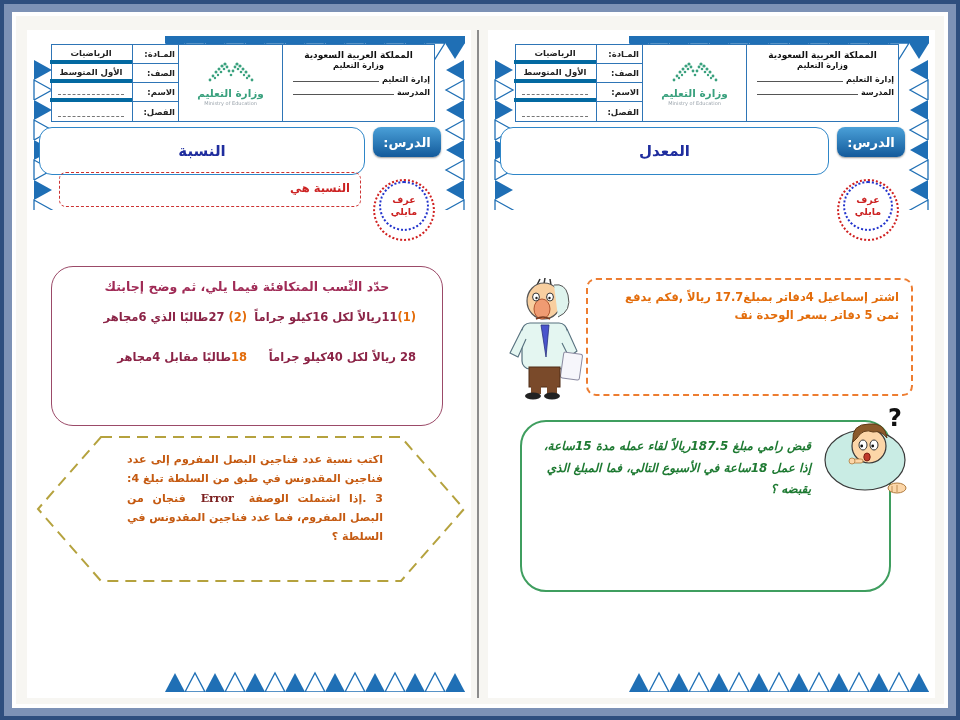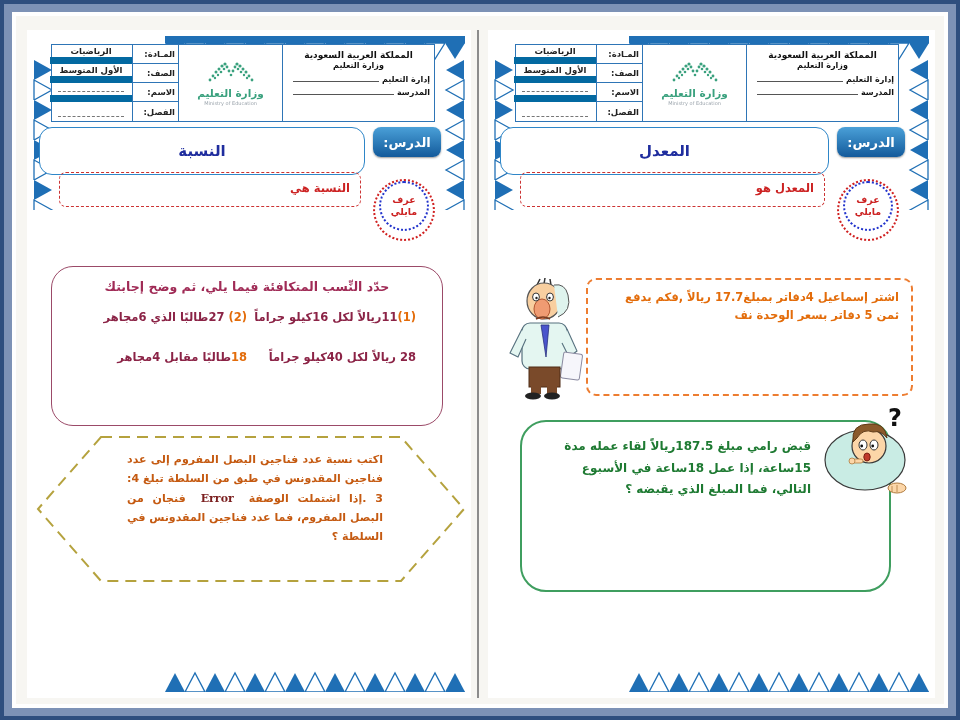--- a/index.html
+++ b/index.html
@@ -20,21 +20,21 @@
   .zz-left   { left:6px;  top:30px; bottom:30px; width:24px; }
   .zz-right  { right:6px; top:30px; bottom:30px; width:24px; }
 
   
   .header-table { position:absolute; top:14px; right:36px; width:384px; height:78px;
     display:grid; grid-template-columns:152px 104px 46px 82px; grid-template-rows:repeat(4,1fr);
     border:1.5px solid #2e75b6; background:#fff; }
   .c-emblem { grid-row:1/5; border-left:1.5px solid #2e75b6; padding:2px 4px; display:flex; flex-direction:column; justify-content:flex-start; }
   .c-logo   { grid-row:1/5; border-left:1.5px solid #2e75b6; display:flex; flex-direction:column; align-items:center; justify-content:center; gap:1px; }
   .c-label  { border-left:1px solid #2e75b6; border-bottom:1px solid #2e75b6; font-size:8.5px; font-weight:bold; color:#222; display:flex; align-items:center; padding-right:3px; }
-  .c-value  { border-bottom:7px solid #0369a1; font-size:8.5px; font-weight:bold; color:#222; display:flex; align-items:center; justify-content:center; }
+  .c-value  { border-bottom:4px solid #0369a1; font-size:8.5px; font-weight:bold; color:#222; display:flex; align-items:center; justify-content:center; }
   .row4 { border-bottom:none !important; }
   .dash-line { flex:1; border-bottom:1px dashed #777; height:55%; margin:0 8px; }
   .emblem-callig { text-align:center; color:#111; font-weight:900; line-height:1.25; margin-top:3px; }
   .emblem-l1 { font-size:9px; letter-spacing:-0.5px; }
   .emblem-l2 { font-size:8px; }
   .admin-row { display:flex; align-items:flex-end; font-size:8px; font-weight:bold; color:#111; margin-top:4px; }
   .admin-row .line { flex:1; border-bottom:1px solid #555; margin:0 3px 2px 6px; }
   .logo-ar { color:#3aa17e; font-weight:bold; font-size:10.5px; }
   .logo-en { color:#9aa3ab; font-size:5px; }
 
@@ -56,21 +56,21 @@
   .def-box-1 { top:142px; height:35px; }
   .def-box-2 { top:183px; height:46px; }
   .def-label { color:#cc2222; font-weight:bold; font-size:11.5px; }
 
   
   .orange-box { position:absolute; top:248px; left:98px; right:22px; height:118px;
     border:2px dashed #ed7d31; border-radius:10px; padding:8px 12px; }
   .orange-text { color:#e36c0a; font-weight:bold; font-size:11.5px; line-height:1.6; text-align:right; }
   .man-cartoon { position:absolute; top:243px; left:4px; width:100px; height:128px; }
   .green-box { position:absolute; top:390px; left:32px; right:44px; height:172px;
-    border:2px solid #3f9e5f; border-radius:26px; padding:14px 78px 0 20px; }
+    border:2px solid #3f9e5f; border-radius:26px; padding:14px 78px 0 20px;font-style:italic; }
   .green-text { color:#1e7a32; font-weight:bold; font-size:12px; line-height:1.8; text-align:right; }
   .boy-cartoon { position:absolute; top:374px; right:20px; width:92px; height:94px; }
 
   
   .maroon-box { position:absolute; top:236px; left:24px; right:28px; height:160px;
     border:1.6px solid #9b4a68; border-radius:22px; padding-top:12px; }
   .maroon-title { text-align:center; color:#a02b56; font-weight:bold; font-size:12.5px; }
   .items-grid { display:grid; grid-template-columns:1fr 1fr; row-gap:26px; margin-top:16px; padding:0 26px; }
   .item { font-size:11.5px; font-weight:bold; color:#8b2346; }
   .item .num { color:#e36c0a; }
@@ -196,23 +196,20 @@
         </div>
       </div>
 
       <div class="define-badge">
         <div class="define-inner">
           <span>عرف</span>
           <span>مايلي</span>
         </div>
       </div>
 
-      <div class="def-box def-box-1">
-        <span class="def-label">المعدل هو</span>
-      </div>
 
       <div class="orange-box">
         <div class="orange-text">اشتر إسماعيل 4دفاتر بمبلغ17.7 ريالاً ,فكم يدفع ثمن 5 دفاتر بسعر الوحدة نف</div>
       </div>
 
       <svg class="man-cartoon" viewBox="0 0 100 128">
         <line x1="48" y1="6" x2="45" y2="12" stroke="#333" stroke-width="1.5"></line>
         <line x1="53" y1="5" x2="52" y2="11" stroke="#333" stroke-width="1.5"></line>
         <line x1="58" y1="6" x2="59" y2="12" stroke="#333" stroke-width="1.5"></line>
         <ellipse cx="52" cy="28" rx="17" ry="18" fill="#f8cfa0" stroke="#555" stroke-width="1.2"></ellipse>

